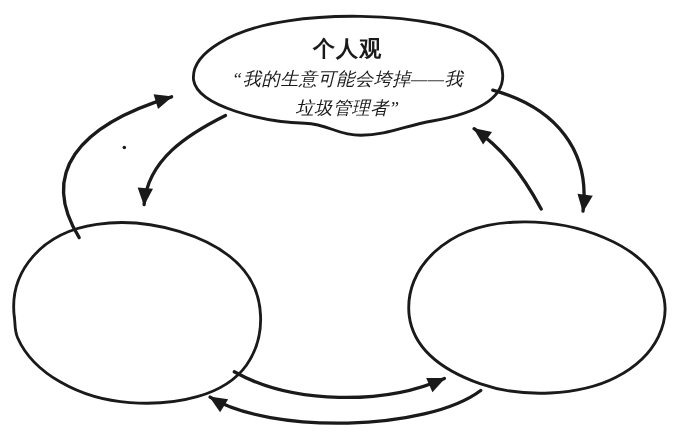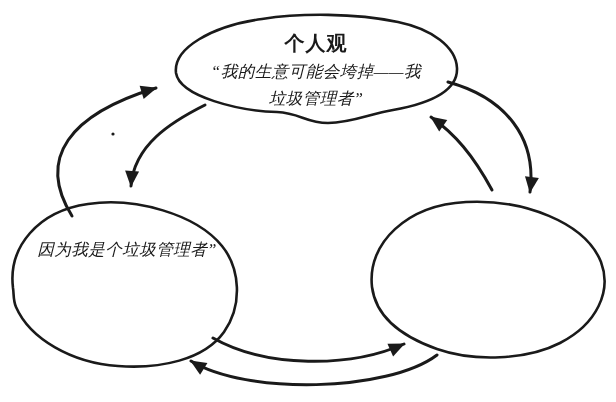--- a/index.html
+++ b/index.html
@@ -14,21 +14,21 @@
   .drawing {
     position: absolute;
     left: 0; top: 0;
   }
   .node {
     position: absolute;
     text-align: center;
     color: #1a1a1a;
   }
   .node-title {
-    font-family: Liberation Mono, monospace;
+    font-family: Liberation Serif, serif;
     font-weight: 700;
     font-size: 20px;
     line-height: 26px;
     letter-spacing: 1px;
     text-align: center;
   }
   .node-quote-line {
     font-family: "Liberation Serif", serif;
     font-style: italic;
     font-size: 16.5px;
@@ -79,17 +79,16 @@
     <circle cx="113" cy="134" r="1.6" fill="#1a1a1a"></circle>
   </svg>
 
   <div class="node node-personal">
     <div class="node-title">个人观</div>
     <div class="node-quote-line">“我的生意可能会垮掉——我</div>
     <div class="node-quote-line">垃圾管理者”</div>
   </div>
 
   <div class="node node-future">
-    <div class="node-quote-line">因为我是个垃圾管理者”</div>
   </div>
 
 
 </div>
 
 </body></html>

